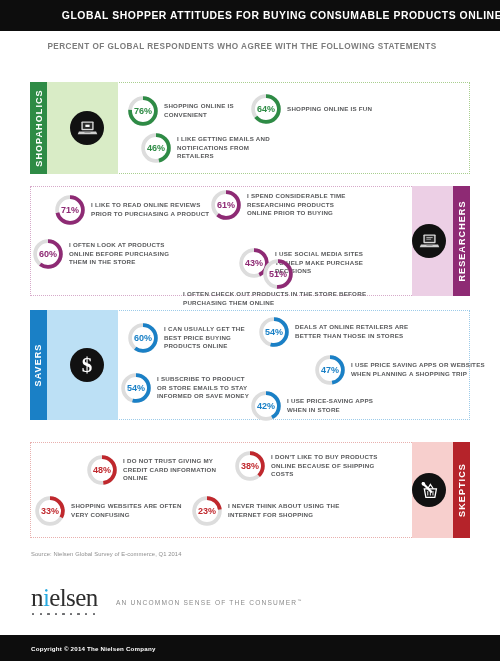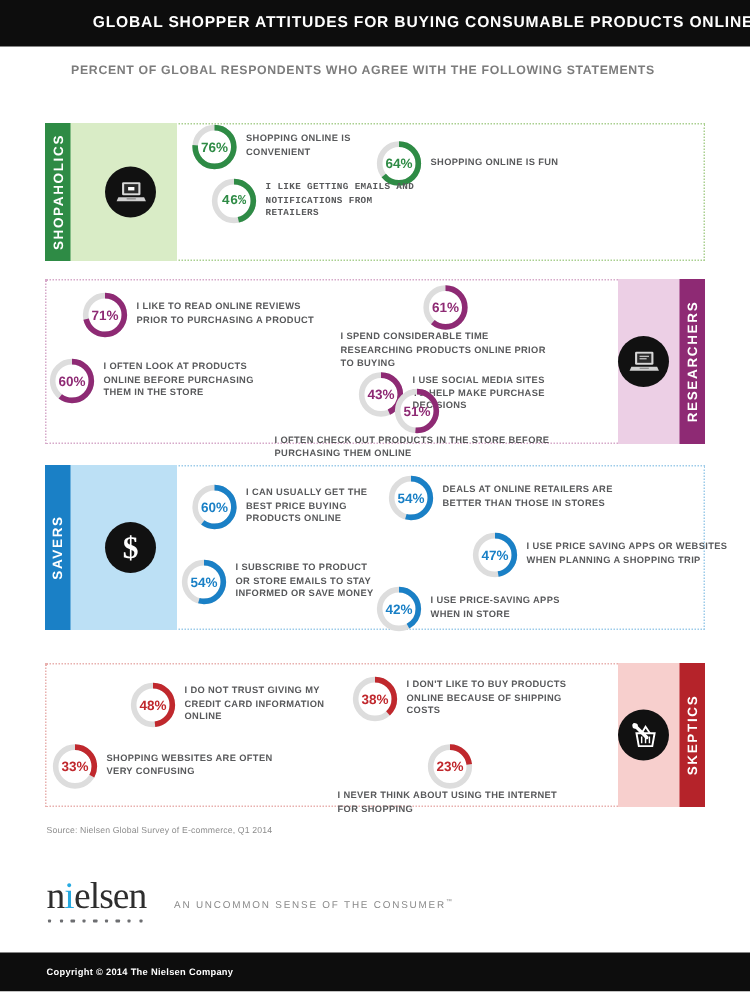--- a/index.html
+++ b/index.html
@@ -128,21 +128,21 @@
         <svg width="21" height="16" viewBox="0 0 24 18" aria-hidden="true">
           <rect x="5" y="1.5" width="14" height="10" rx="1" fill="#d8d8d8"></rect>
           <rect x="6.6" y="3" width="10.8" height="7" fill="#2b2b2b"></rect>
           <rect x="9.6" y="5.2" width="4.8" height="2.6" fill="#ffffff"></rect>
           <path d="M2.2 13 H21.8 L23.2 16 H0.8 Z" fill="#cfcfcf"></path>
           <rect x="8.5" y="13.7" width="7" height="1" fill="#8f8f8f"></rect>
         </svg>
       </div>
     </div>
 
-    <div class="stat" style="left:97px;top:0;width:140px;">
+    <div class="stat" style="left:97px;top:13px;width:140px;">
       <div class="donut">
         <svg width="32" height="32" viewBox="0 0 36 36">
           <circle cx="18" cy="18" r="14.5" fill="none" stroke="#dddddd" stroke-width="4.2"></circle>
           <circle class="arc" cx="18" cy="18" r="14.5" fill="none" stroke="#2e8b45" stroke-width="4.2" stroke-linecap="butt" transform="rotate(-90 18 18)" stroke-dasharray="69.24 91.11"></circle>
         </svg>
         <div class="val" style="color:#2e8b45;">76%</div>
       </div>
       <div class="txt">SHOPPING ONLINE IS CONVENIENT</div>
     </div>
 
@@ -150,21 +150,21 @@
       <div class="donut">
         <svg width="32" height="32" viewBox="0 0 36 36">
           <circle cx="18" cy="18" r="14.5" fill="none" stroke="#dddddd" stroke-width="4.2"></circle>
           <circle class="arc" cx="18" cy="18" r="14.5" fill="none" stroke="#2e8b45" stroke-width="4.2" stroke-linecap="butt" transform="rotate(-90 18 18)" stroke-dasharray="58.31 91.11"></circle>
         </svg>
         <div class="val" style="color:#2e8b45;">64%</div>
       </div>
       <div class="txt">SHOPPING ONLINE IS FUN</div>
     </div>
 
-    <div class="stat" style="left:110px;top:36px;width:142px;font-family:Liberation Mono, monospace;">
+    <div class="stat" style="left:110px;top:50px;width:142px;">
       <div class="donut">
         <svg width="32" height="32" viewBox="0 0 36 36">
           <circle cx="18" cy="18" r="14.5" fill="none" stroke="#dddddd" stroke-width="4.2"></circle>
           <circle class="arc" cx="18" cy="18" r="14.5" fill="none" stroke="#2e8b45" stroke-width="4.2" stroke-linecap="butt" transform="rotate(-90 18 18)" stroke-dasharray="41.91 91.11"></circle>
         </svg>
         <div class="val" style="color:#2e8b45;">46%</div>
       </div>
       <div class="txt">I LIKE GETTING EMAILS AND NOTIFICATIONS FROM RETAILERS</div>
     </div>
 
@@ -193,21 +193,21 @@
       <div class="donut">
         <svg width="32" height="32" viewBox="0 0 36 36">
           <circle cx="18" cy="18" r="14.5" fill="none" stroke="#dddddd" stroke-width="4.2"></circle>
           <circle class="arc" cx="18" cy="18" r="14.5" fill="none" stroke="#8e2a74" stroke-width="4.2" stroke-linecap="butt" transform="rotate(-90 18 18)" stroke-dasharray="64.69 91.11"></circle>
         </svg>
         <div class="val" style="color:#8e2a74;">71%</div>
       </div>
       <div class="txt">I LIKE TO READ ONLINE REVIEWS PRIOR TO PURCHASING A PRODUCT</div>
     </div>
 
-    <div class="stat" style="left:192px;top:3px;width:150px;flex-direction:column;">
+    <div class="stat" style="left:180px;top:3px;width:150px;">
       <div class="donut">
         <svg width="32" height="32" viewBox="0 0 36 36">
           <circle cx="18" cy="18" r="14.5" fill="none" stroke="#dddddd" stroke-width="4.2"></circle>
           <circle class="arc" cx="18" cy="18" r="14.5" fill="none" stroke="#8e2a74" stroke-width="4.2" stroke-linecap="butt" transform="rotate(-90 18 18)" stroke-dasharray="55.57 91.11"></circle>
         </svg>
         <div class="val" style="color:#8e2a74;">61%</div>
       </div>
       <div class="txt">I SPEND CONSIDERABLE TIME RESEARCHING PRODUCTS ONLINE PRIOR TO BUYING</div>
     </div>
 
@@ -359,21 +359,21 @@
       <div class="donut">
         <svg width="32" height="32" viewBox="0 0 36 36">
           <circle cx="18" cy="18" r="14.5" fill="none" stroke="#dddddd" stroke-width="4.2"></circle>
           <circle class="arc" cx="18" cy="18" r="14.5" fill="none" stroke="#c0282d" stroke-width="4.2" stroke-linecap="butt" transform="rotate(-90 18 18)" stroke-dasharray="30.07 91.11"></circle>
         </svg>
         <div class="val" style="color:#c0282d;">33%</div>
       </div>
       <div class="txt">SHOPPING WEBSITES ARE OFTEN VERY CONFUSING</div>
     </div>
 
-    <div class="stat" style="left:190px;top:53px;width:160px;flex-direction:column;">
+    <div class="stat" style="left:161px;top:53px;width:160px;">
       <div class="donut">
         <svg width="32" height="32" viewBox="0 0 36 36">
           <circle cx="18" cy="18" r="14.5" fill="none" stroke="#dddddd" stroke-width="4.2"></circle>
           <circle class="arc" cx="18" cy="18" r="14.5" fill="none" stroke="#c0282d" stroke-width="4.2" stroke-linecap="butt" transform="rotate(-90 18 18)" stroke-dasharray="20.95 91.11"></circle>
         </svg>
         <div class="val" style="color:#c0282d;">23%</div>
       </div>
       <div class="txt">I NEVER THINK ABOUT USING THE INTERNET FOR SHOPPING</div>
     </div>
   </div>

